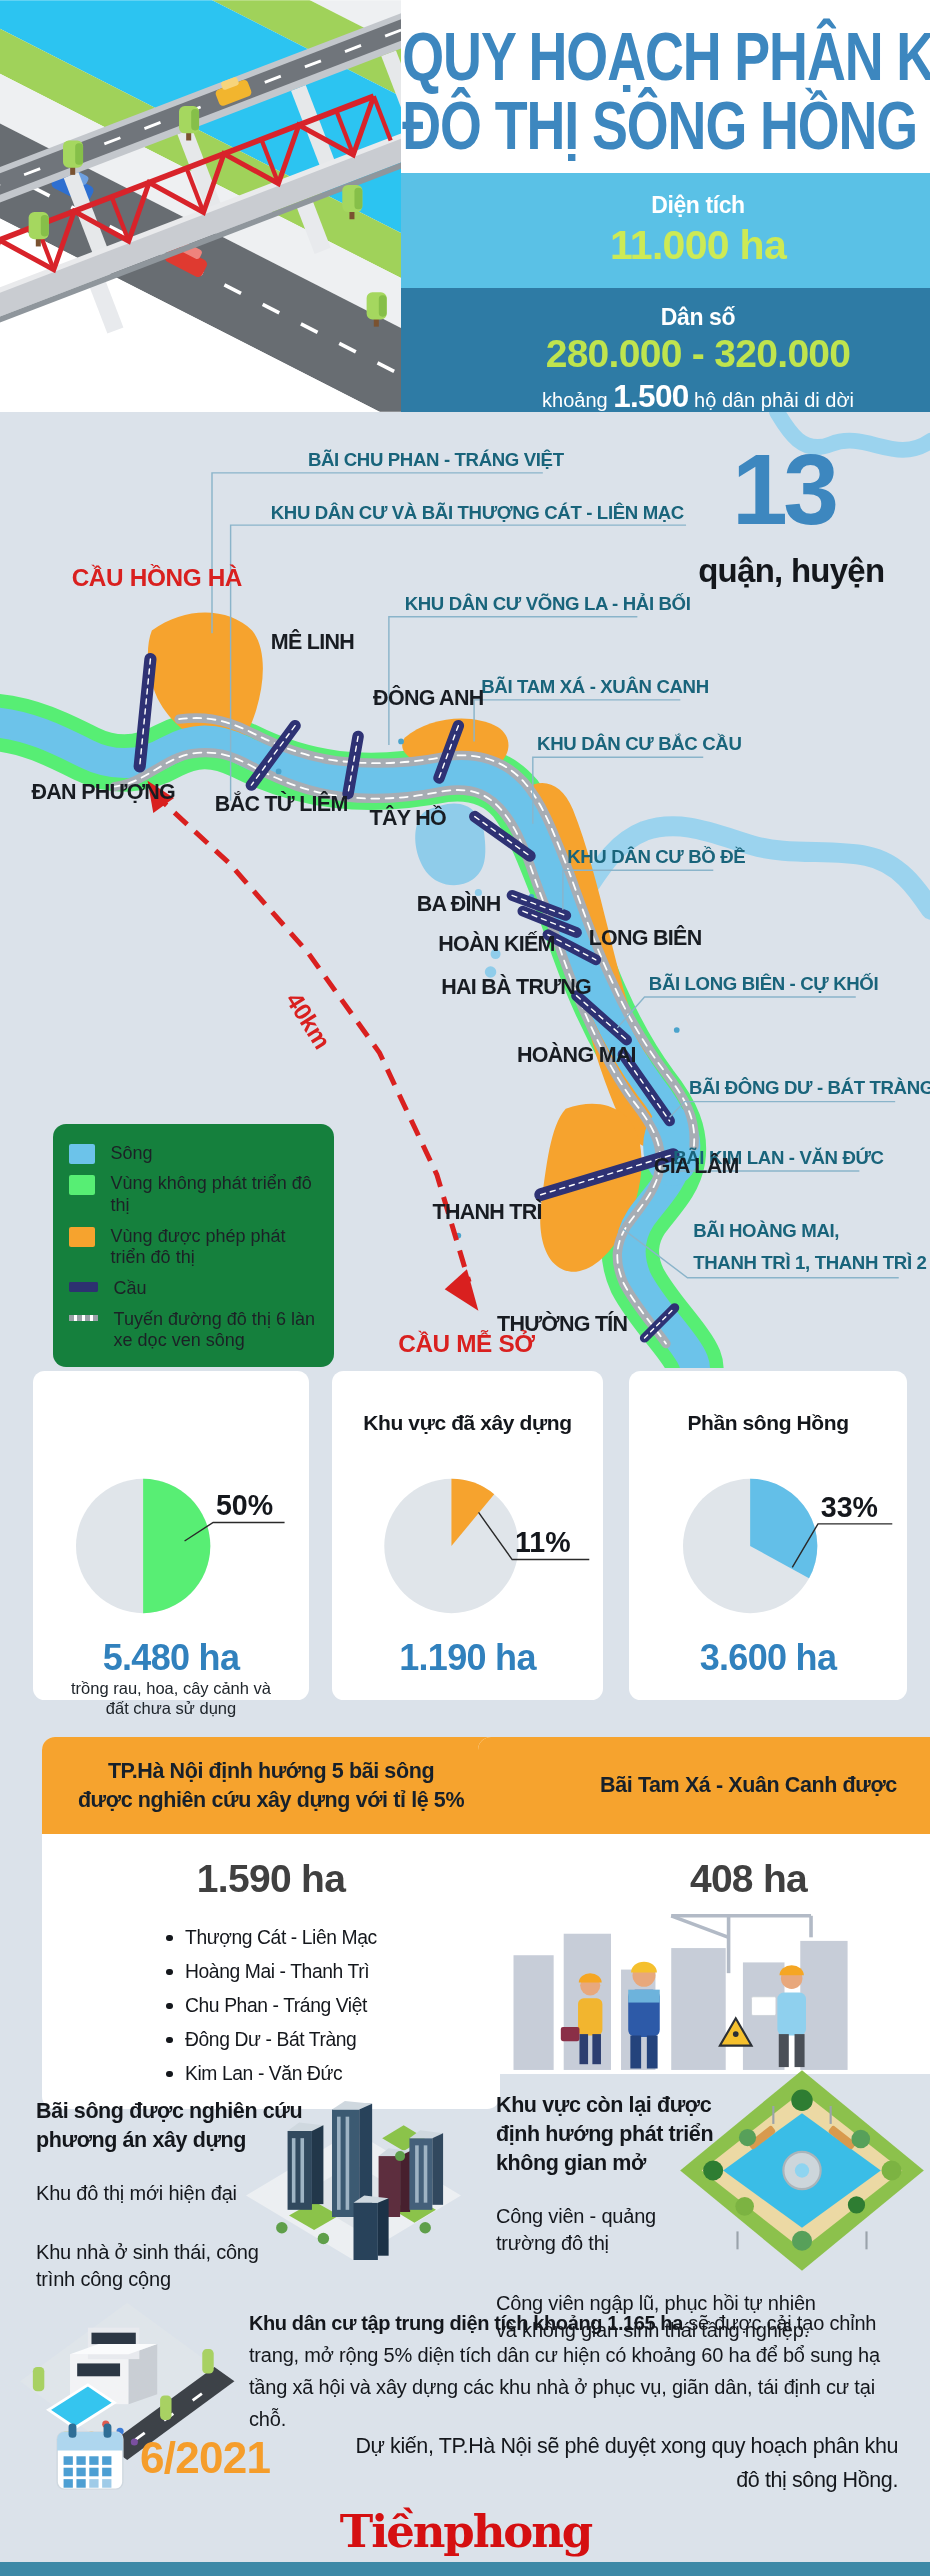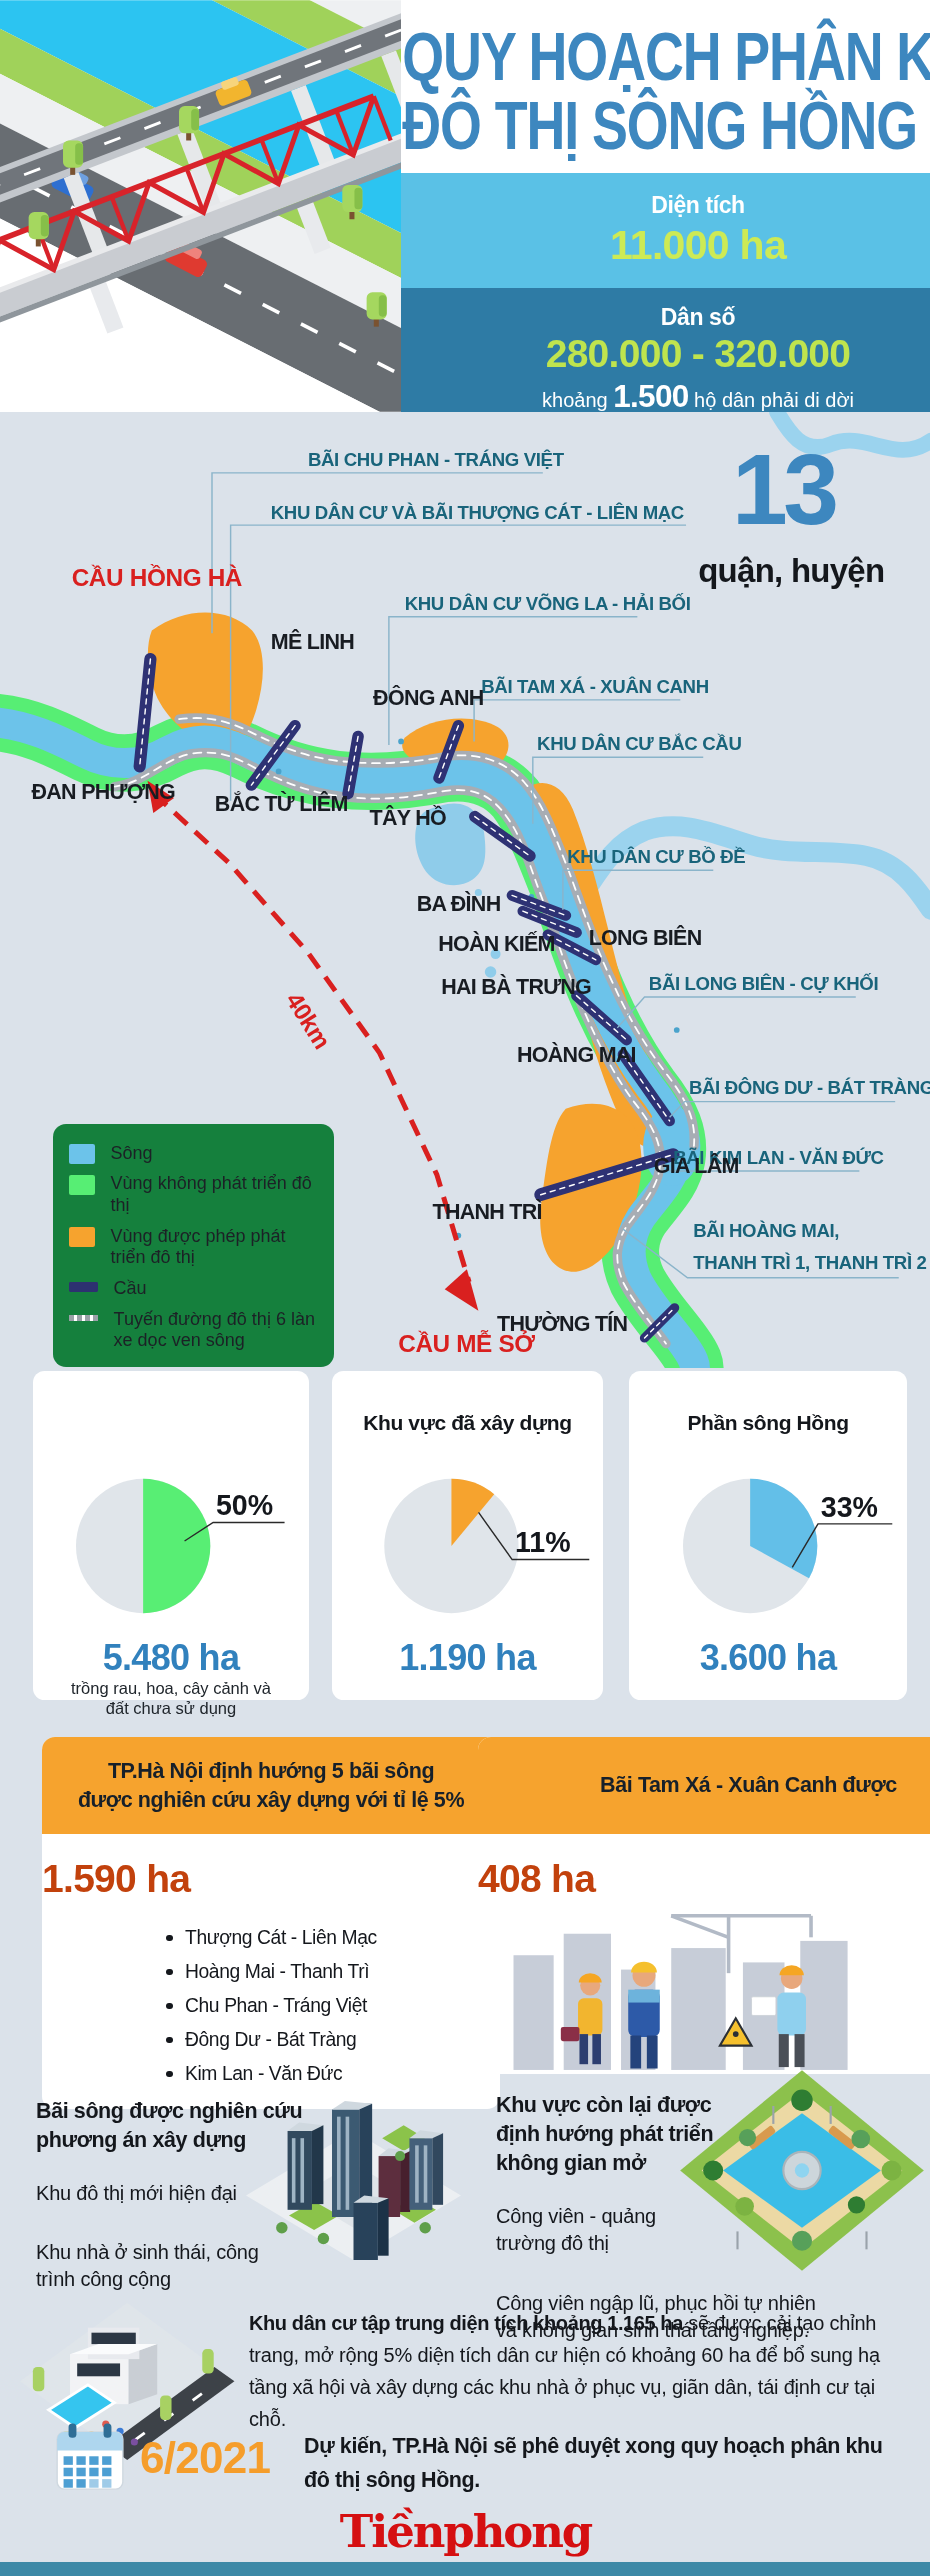--- a/index.html
+++ b/index.html
@@ -45,31 +45,31 @@
   .card-title{position:absolute;left:0;right:0;text-align:center;font-size:21px;font-weight:bold;color:#14171c;line-height:26px;letter-spacing:-0.4px;}
   .pct{font-size:40px;font-weight:bold;fill:#14171c;}
   .pie-leader{stroke:#2a2a2a;stroke-width:2;fill:none;}
   .card-value{position:absolute;left:0;right:0;text-align:center;font-size:36px;font-weight:bold;color:#3181bd;letter-spacing:-0.7px;}
   .card-caption{position:absolute;left:0;right:0;text-align:center;font-size:16.5px;color:#20262c;line-height:20px;}
   
   .ocard{border-radius:13px;background:#fff;padding-left:41px;}
   .ocard-head{position:absolute;left:0;right:0;top:0;height:97px;background:#f6a32e;border-radius:13px 13px 0 0;
               display:flex;flex-direction:column;justify-content:center;text-align:center;
               font-size:21.5px;font-weight:bold;color:#17202a;line-height:29px;letter-spacing:-0.4px;}
-  .ocard-value{position:absolute;left:0;right:0;top:120px;text-align:left;font-size:39px;font-weight:bold;color:#c2410c;letter-spacing:-0.7px;}
+  .ocard-value{position:absolute;left:0;right:0;top:120px;text-align:center;font-size:39px;font-weight:bold;color:#404040;letter-spacing:-0.7px;}
   .bullets{position:absolute;left:120px;top:190px;font-size:19.3px;color:#14171c;letter-spacing:-0.4px;}
   .bullets div{margin-bottom:12px;padding-left:23px;position:relative;}
   .bullets div::before{content:"";position:absolute;left:4.3px;top:7.9px;width:6.4px;height:6.4px;border-radius:50%;background:#14171c;}
   
   .bt-bold{font-size:21.5px;font-weight:bold;color:#14171c;line-height:29px;letter-spacing:-0.4px;}
   .bt-reg{font-size:20px;color:#14171c;line-height:27px;letter-spacing:-0.2px;}
   .settle{font-size:20px;color:#14171c;line-height:32px;letter-spacing:-0.2px;}
   .settle b{letter-spacing:-0.4px;margin-top:8px;}
   .date{font-size:44px;font-weight:bold;color:#f59d2b;letter-spacing:-0.7px;}
-  .tl-text{font-size:21.5px;font-weight:bold;color:#14171c;line-height:34px;letter-spacing:-0.4px;}
+  .tl-text{font-size:21.5px;font-weight:normal;color:#14171c;line-height:34px;letter-spacing:-0.4px;text-align:right;}
   .logo{left:0;top:2505px;width:931px;text-align:center;font-family:"DejaVu Serif", serif;
         font-size:45px;font-weight:bold;color:#d50f11;letter-spacing:-2.1px;}
   .footbar{left:0;top:2562px;width:931px;height:13.6px;background:#3d89a7;}
 </style>
 </head>
 <body>
 
 <div class="page">
 
   <div class="lowbg"></div>

